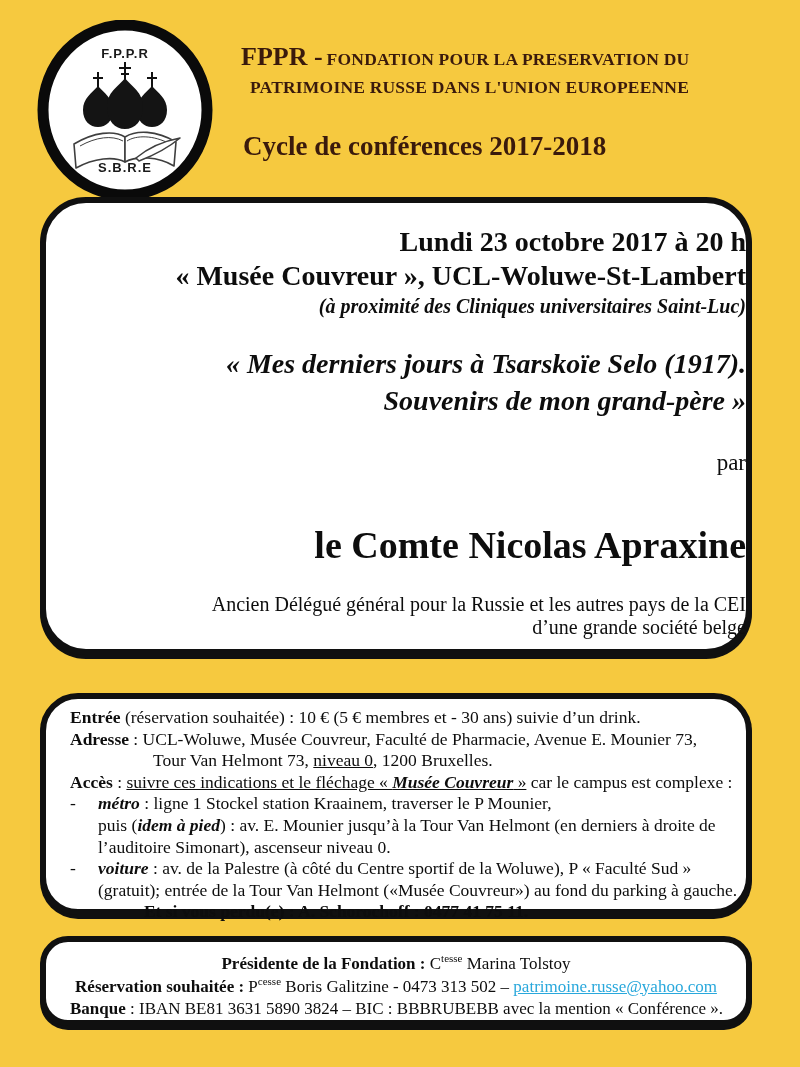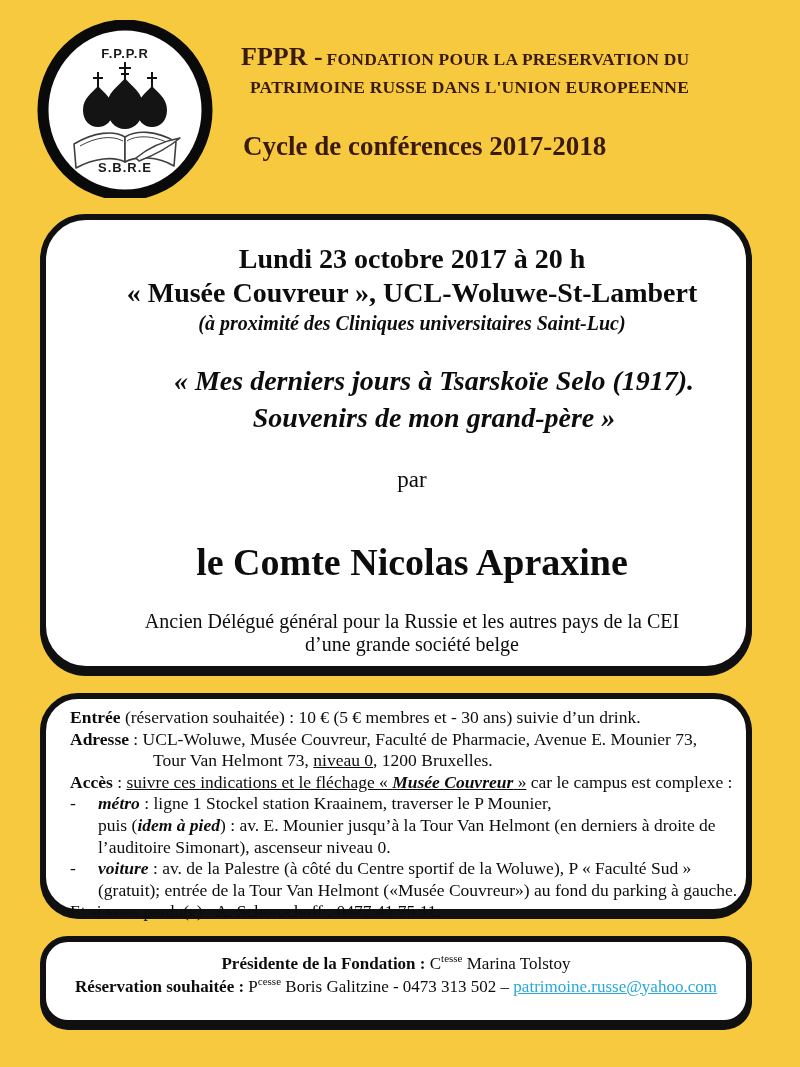--- a/index.html
+++ b/index.html
@@ -27,41 +27,41 @@
   .org-abbr{font-size:26px;}
   .org-caps{font-size:17.5px;letter-spacing:.2px;}
   .org-line2{padding-left:9px;margin-top:1px;}
   .cycle-title{position:absolute;left:243px;top:131px;color:var(--header-ink);font-weight:bold;font-size:27px;white-space:nowrap;}
   
   .box{
     position:absolute;left:40px;width:712px;background:#ffffff;
     border:6px solid var(--border);
     box-shadow:0 4px 0 var(--border);
   }
-  .box1{top:214px;height:458px;border-radius:46px;text-align:center;padding-top:22px;padding-left:32px;}
+  .box1{top:197px;height:458px;border-radius:46px;text-align:right;padding-top:22px;padding-left:32px;}
   .box2{top:693px;height:222px;border-radius:38px;padding:8px 24px 0 24px;}
   .box3{top:936px;height:90px;border-radius:28px;padding:11px 24px 0 24px;}
   
   .ev-date{font-size:28px;font-weight:bold;line-height:34px;white-space:nowrap;}
   .ev-venue{font-size:28px;font-weight:bold;line-height:34px;white-space:nowrap;}
   .ev-note{font-size:20px;font-weight:bold;line-height:26px;white-space:nowrap;font-style:italic;}
   .ev-talk{font-size:28px;font-weight:bold;font-style:italic;line-height:37px;white-space:nowrap;margin-left:44px;}
   .ev-talk.first{margin-top:26px;}
   .ev-par{font-size:23px;font-weight:normal;line-height:28px;margin-top:30px;}
   .ev-speaker{font-size:38px;font-weight:bold;line-height:44px;margin-top:46px;white-space:nowrap;}
   .ev-desc{font-size:20px;line-height:23px;white-space:nowrap;}
   .ev-desc.first{margin-top:26px;}
   
   .line{font-size:17.5px;line-height:21.6px;white-space:nowrap;}
   .box3 .line{font-size:17px;line-height:22.5px;text-align:center;}
   .u{text-decoration:underline;}
   .addr2{padding-left:83px;}
   .dash{display:inline-block;width:28px;}
   .cont{padding-left:28px;}
-  .lost{font-weight:normal;text-align:left;padding-right:120px;}
+  .lost{font-weight:bold;text-align:center;padding-right:120px;}
   sup{font-size:11px;line-height:0;}
   a.email{color:var(--link);text-decoration:underline;cursor:pointer;}
 </style>
 </head>
 <body>
 
 <div class="logo">
   <svg viewBox="0 0 178 178">
     <ellipse cx="89" cy="90" rx="82" ry="85" fill="#ffffff" stroke="#0a0a0a" stroke-width="11"></ellipse>
     <text x="89" y="38" font-size="13" text-anchor="middle" fill="#1a1a1a" letter-spacing="1">F.P.P.R</text>
@@ -120,13 +120,14 @@
   <p class="line cont"><span>puis (</span><b><i>idem à pied</i></b><span>) : av. E. Mounier jusqu’à la Tour Van Helmont (en derniers à droite de</span></p>
   <p class="line cont">l’auditoire Simonart), ascenseur niveau 0.</p>
   <p class="line"><span class="dash">-</span><b><i>voiture</i></b><span> : av. de la Palestre (à côté du Centre sportif de la Woluwe), P « Faculté Sud »</span></p>
   <p class="line cont">(gratuit); entrée de la Tour Van Helmont («Musée Couvreur») au fond du parking à gauche.</p>
   <p class="line lost">Et si vous perdu(e) : A. Schorochoff : 0477 41 75 11.</p>
 </section>
 
 <section class="box box3">
   <p class="line"><b>Présidente de la Fondation : </b><span>C</span><sup>tesse</sup><span>  Marina Tolstoy</span></p>
   <p class="line"><b>Réservation souhaitée : </b><span>P</span><sup>cesse</sup><span> Boris Galitzine - 0473 313 502 – </span><a class="email">patrimoine.russe@yahoo.com</a></p>
+  <p class="line"><b>Banque</b><span> : IBAN BE81 3631 5890 3824 – BIC : BBBRUBEBB avec la mention « Conférence ».</span></p>
 </section>
 
 </body></html>

